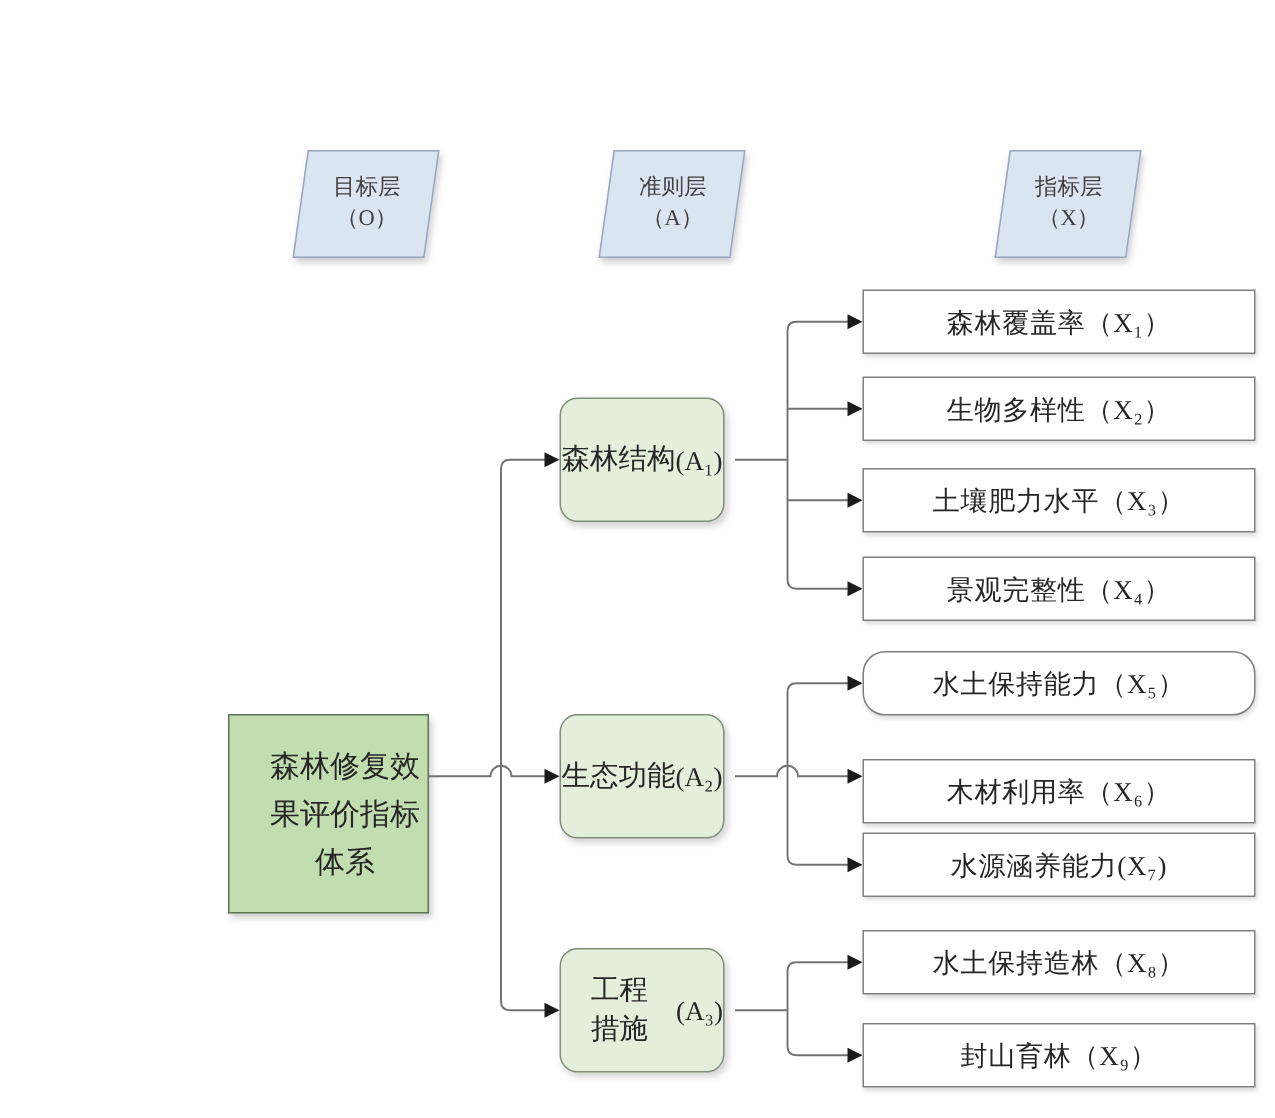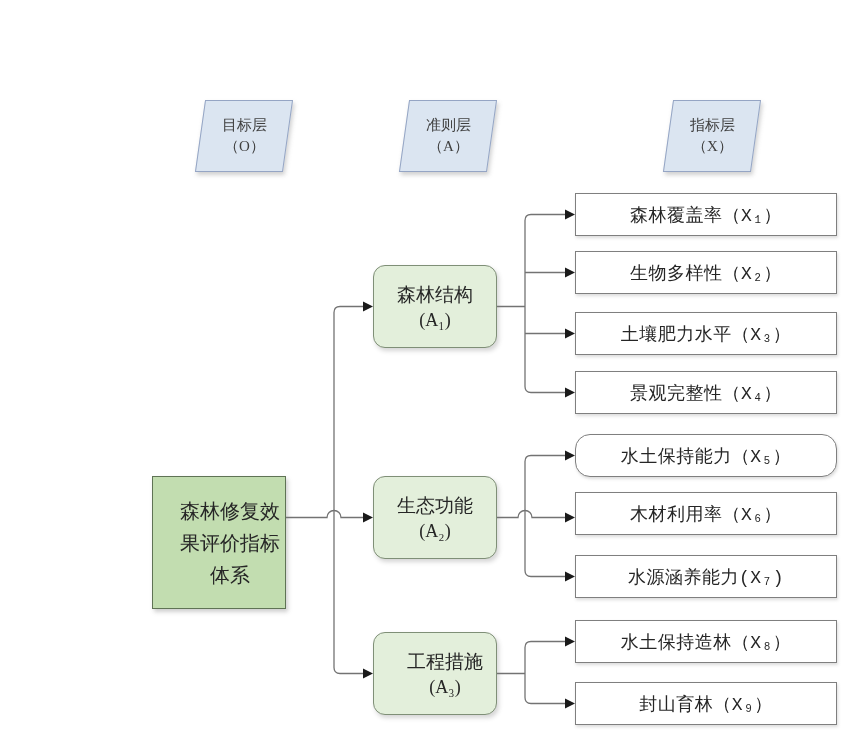--- a/index.html
+++ b/index.html
@@ -46,37 +46,36 @@
     background:var(--goal-fill);border:1.5px solid var(--goal-border);
     box-shadow:2px 3px 4px rgba(120,120,120,.35);
     display:flex;align-items:center;justify-content:flex-end;
     box-sizing:border-box;
   }
   .goal-label{
     width:110px;text-align:center;color:var(--box-text);
     font-size:20px;line-height:32px;
   }
   .crit-box{
-    position:absolute;left:373px;width:124px;height:83px;
+    position:absolute;left:373px;width:110px;height:83px;
     background:var(--criteria-fill);border:1px solid var(--criteria-border);
     border-radius:12px;
     box-shadow:2px 3px 4px rgba(120,120,120,.3);
-    display:flex;flex-direction:column;align-items:center;justify-content:center;
+    display:flex;flex-direction:row;align-items:center;justify-content:center;
     color:var(--box-text);box-sizing:border-box;
   }
   .crit-label{font-size:19px;line-height:26px;}
   .crit-code{font-size:18px;line-height:24px;}
   .ind-box{
     position:absolute;left:575px;width:262px;height:43px;
     background:var(--indicator-fill);border:1px solid var(--indicator-border);
     box-shadow:1px 2px 3px rgba(140,140,140,.3);
     display:flex;align-items:center;justify-content:center;
     color:var(--box-text);font-size:18px;letter-spacing:.5px;
     box-sizing:border-box;
-    font-family:Liberation Mono, monospace;
   }
 </style>
 </head>
 <body>
 
 <div class="canvas">
 
 
   <svg class="svg-layer" viewBox="0 0 850 745">
 
@@ -151,21 +150,21 @@
   </div>
   <div class="ind-box" style="top:312px;">
     <span>土壤肥力水平（X₃）</span>
   </div>
   <div class="ind-box" style="top:371px;">
     <span>景观完整性（X₄）</span>
   </div>
   <div class="ind-box" style="top:434px;border-radius:15px;">
     <span>水土保持能力（X₅）</span>
   </div>
-  <div class="ind-box" style="top:492px;">
+  <div class="ind-box" style="top:506px;">
     <span>木材利用率（X₆）</span>
   </div>
   <div class="ind-box" style="top:555px;">
     <span>水源涵养能力(X₇)</span>
   </div>
   <div class="ind-box" style="top:620px;">
     <span>水土保持造林（X₈）</span>
   </div>
   <div class="ind-box" style="top:682px;text-align:center;">
     <span>封山育林（X₉）</span>

